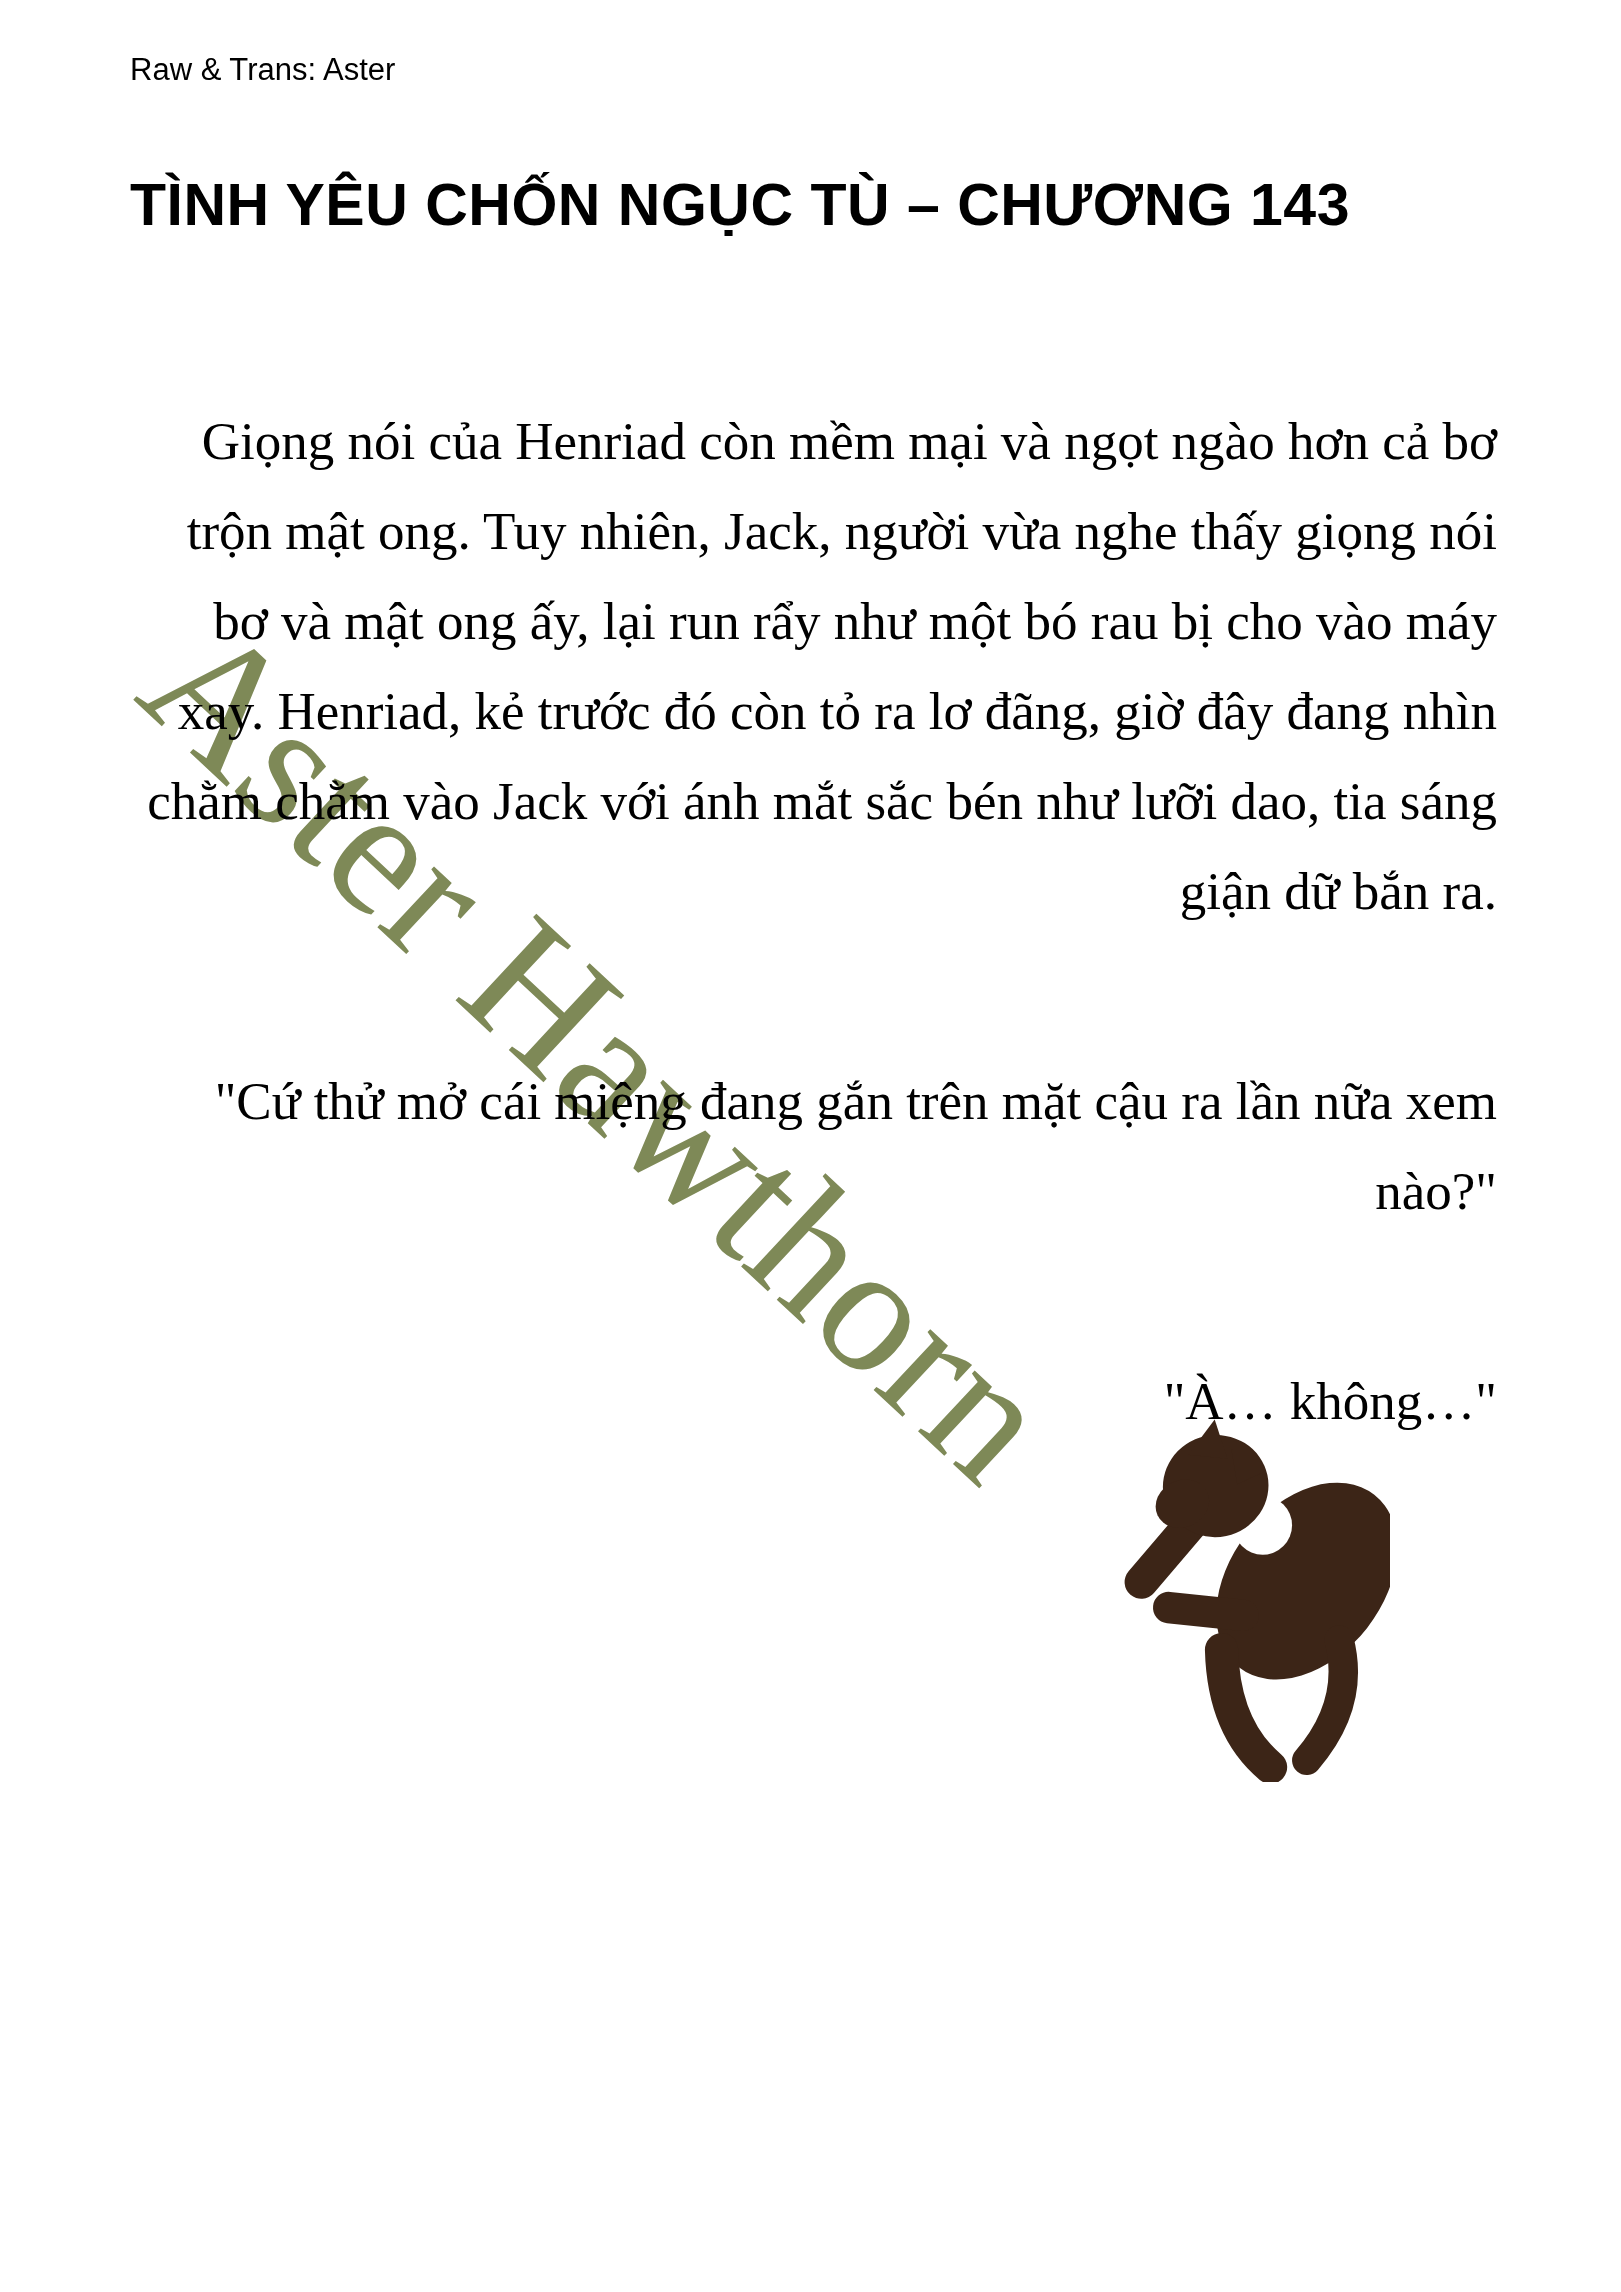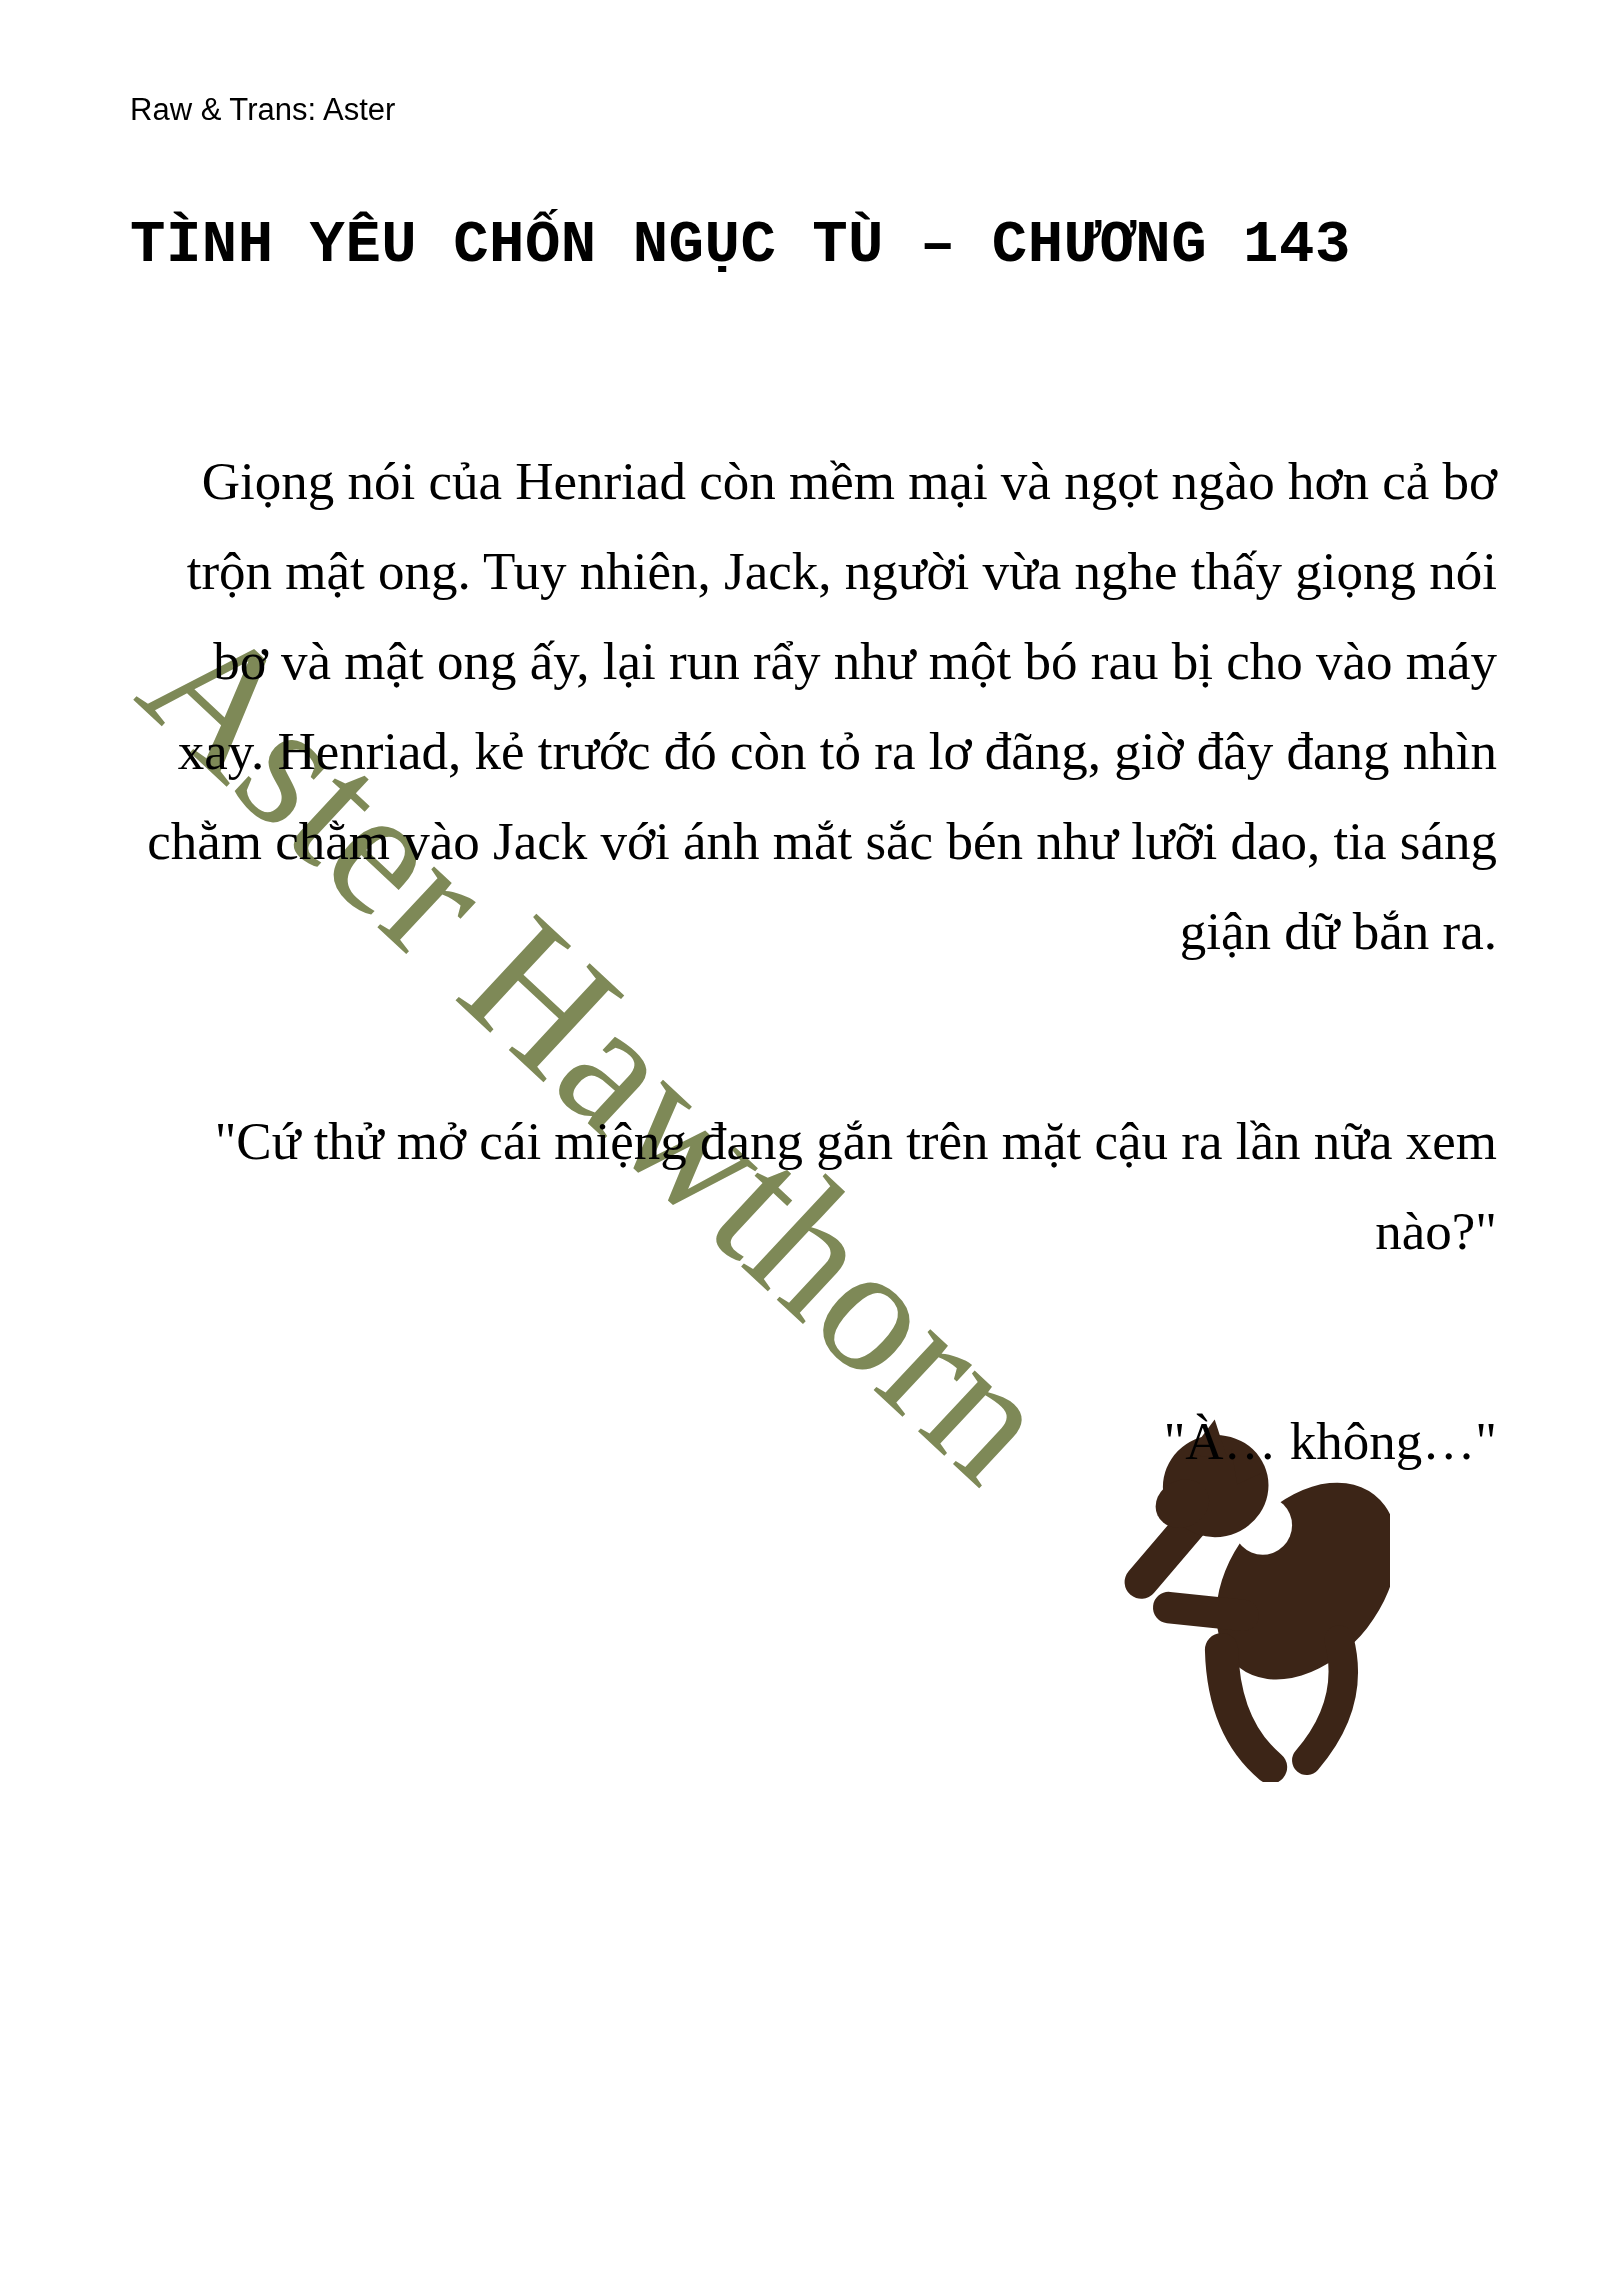--- a/index.html
+++ b/index.html
@@ -33,38 +33,37 @@
     left: 1106px;
     top: 1390px;
     width: 284px;
     height: 392px;
     z-index: 2;
   }
   .content-layer {
     position: absolute;
     inset: 0;
     z-index: 3;
-    margin-top: 40px;
   }
   .credit {
     position: absolute;
     left: 130px;
     top: 51px;
     font-family: "Liberation Sans", sans-serif;
     font-size: 31px;
     line-height: 1.2;
     color: #000000;
   }
   .title {
     position: absolute;
     left: 130px;
     top: 169px;
     width: 1362px;
     margin: 0;
-    font-family: Liberation Mono, monospace;
+    font-family: Liberation Sans, sans-serif;
     font-weight: bold;
     font-size: 59px;
     line-height: 1.25;
     letter-spacing: 0.5px;
     color: #000000;
   }
   .body-text {
     position: absolute;
     left: 130px;
     top: 396px;

